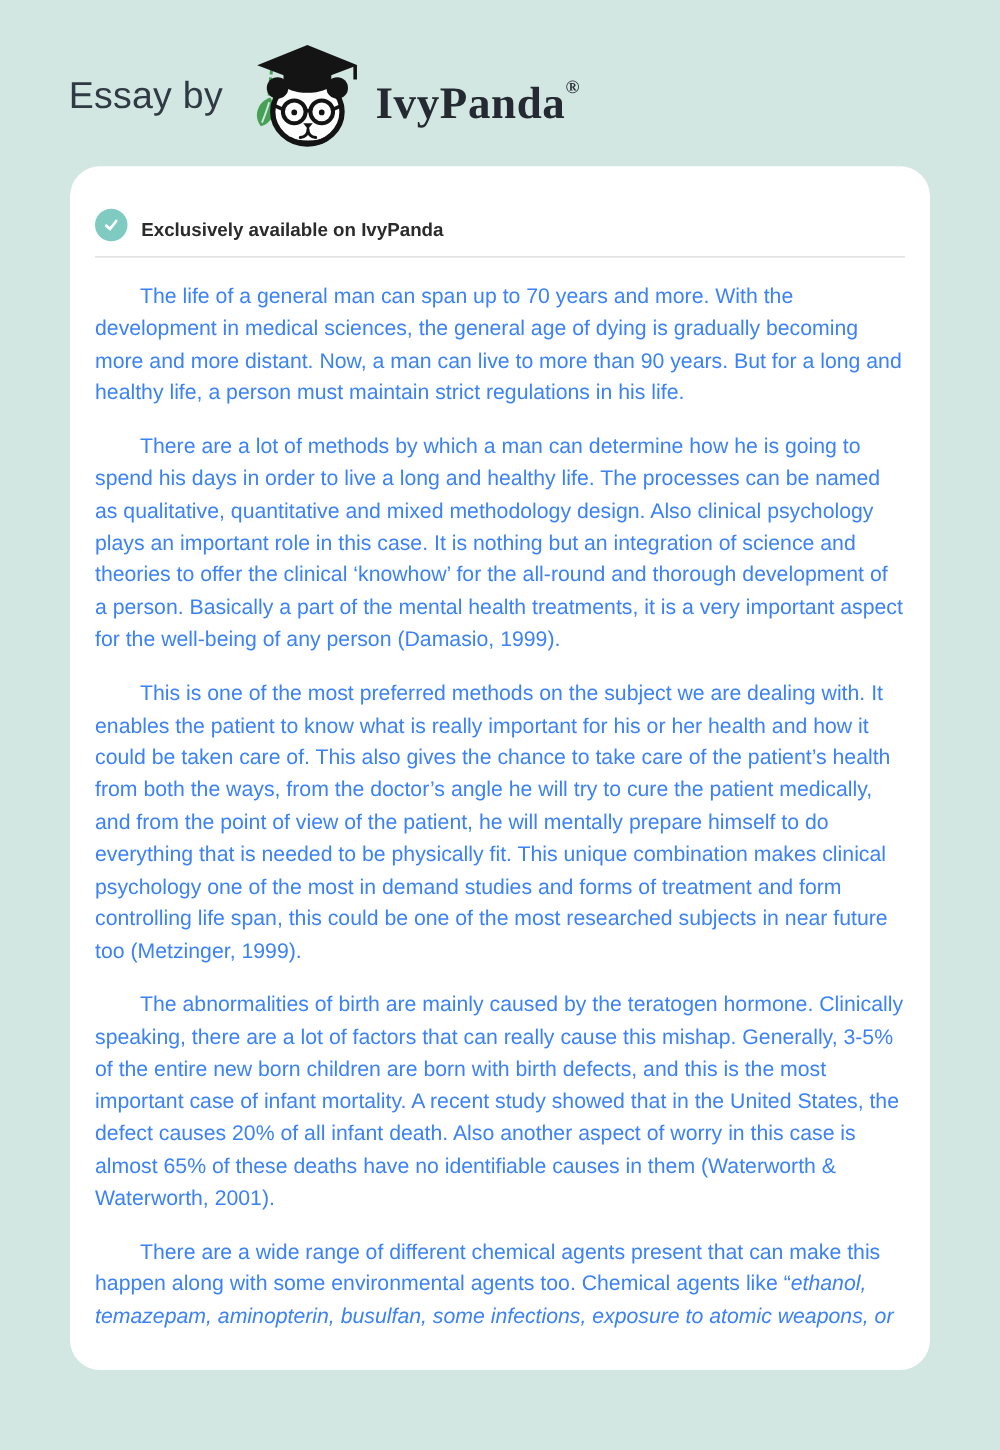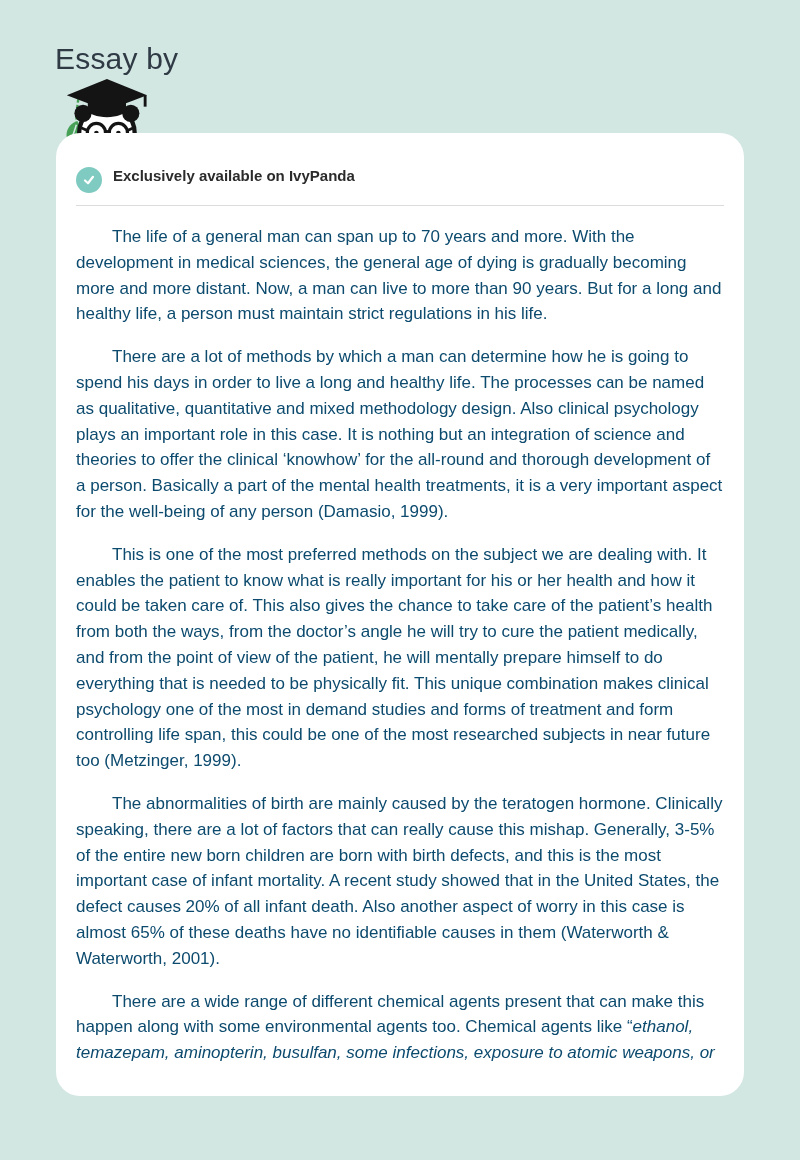--- a/index.html
+++ b/index.html
@@ -9,24 +9,23 @@
     height: 1160px;
     background: #d2e6e2;
     font-family: "Liberation Sans", sans-serif;
     overflow: hidden;
   }
   .page { width: 800px; height: 1160px; position: relative; }
 
   
   .site-header {
     display: flex;
-    align-items: flex-start;
+    align-items: center;
     padding: 42px 0 0 55px;
     height: 112px;
-    flex-direction: column;
   }
   .essay-by {
     font-size: 30px;
     color: #2f3a45;
     letter-spacing: 0.2px;
     margin-right: 16px;
   }
   .logo-mark { width: 100px; height: 86px; flex: 0 0 auto; margin-top: 2px; }
   .brand-wrap {
     display: flex;
@@ -63,21 +62,21 @@
     font-size: 31px;
     line-height: 43px;
     font-weight: bold;
     color: #212121;
     max-width: 600px;
     margin-bottom: 13px;
     letter-spacing: 0.1px;
   }
   .badge-row {
     display: flex;
-    align-items: flex-start;
+    align-items: flex-end;
     gap: 11px;
     margin-bottom: 12px;
   }
   .badge-circle {
     width: 26px;
     height: 26px;
     border-radius: 50%;
     background: #7fcbc2;
     display: flex;
     align-items: center;
@@ -90,21 +89,21 @@
     color: #2b2b2b;
   }
   .divider {
     border: none;
     border-top: 1px solid #dcdcdc;
     margin: 0 0 18px 0;
   }
   .essay-body p {
     font-size: 17px;
     line-height: 25.8px;
-    color: #0c4a6e;
+    color: #3b82f6;
     text-indent: 36px;
     margin-bottom: 17px;
   }
   .essay-body p:last-child { margin-bottom: 0; }
   .italic-run { font-style: italic; }
 </style>
 </head>
 <body>
 
 <div class="page">
@@ -137,20 +136,21 @@
       <circle cx="41" cy="57.5" r="2.4" fill="#141414"></circle>
       <circle cx="64" cy="57.5" r="2.4" fill="#141414"></circle>
 
       <path d="M48.5,66.5 L56.5,66.5 L52.5,71.5 Z" fill="#141414"></path>
       <path d="M52.5,71.5 C52.5,76 50,78 46,78.5 M52.5,71.5 C52.5,76 55,78 59,78.5" fill="none" stroke="#141414" stroke-width="2.4" stroke-linecap="round"></path>
 
       <path d="M38,80 C43,84 62,84 67,80" fill="none" stroke="#141414" stroke-width="4" stroke-linecap="round"></path>
     </svg>
 
     <span class="brand-wrap">
+      <span class="brand-name">IvyPanda</span>
       <span class="brand-reg">®</span>
     </span>
   </div>
 
   <div class="card">
 
     <div class="badge-row">
       <span class="badge-circle">
         <svg width="14" height="14" viewBox="0 0 14 14" aria-hidden="true">
           <polyline points="3,7.5 6,10.2 11,3.8" fill="none" stroke="#ffffff" stroke-width="2.2" stroke-linecap="round" stroke-linejoin="round"></polyline>

